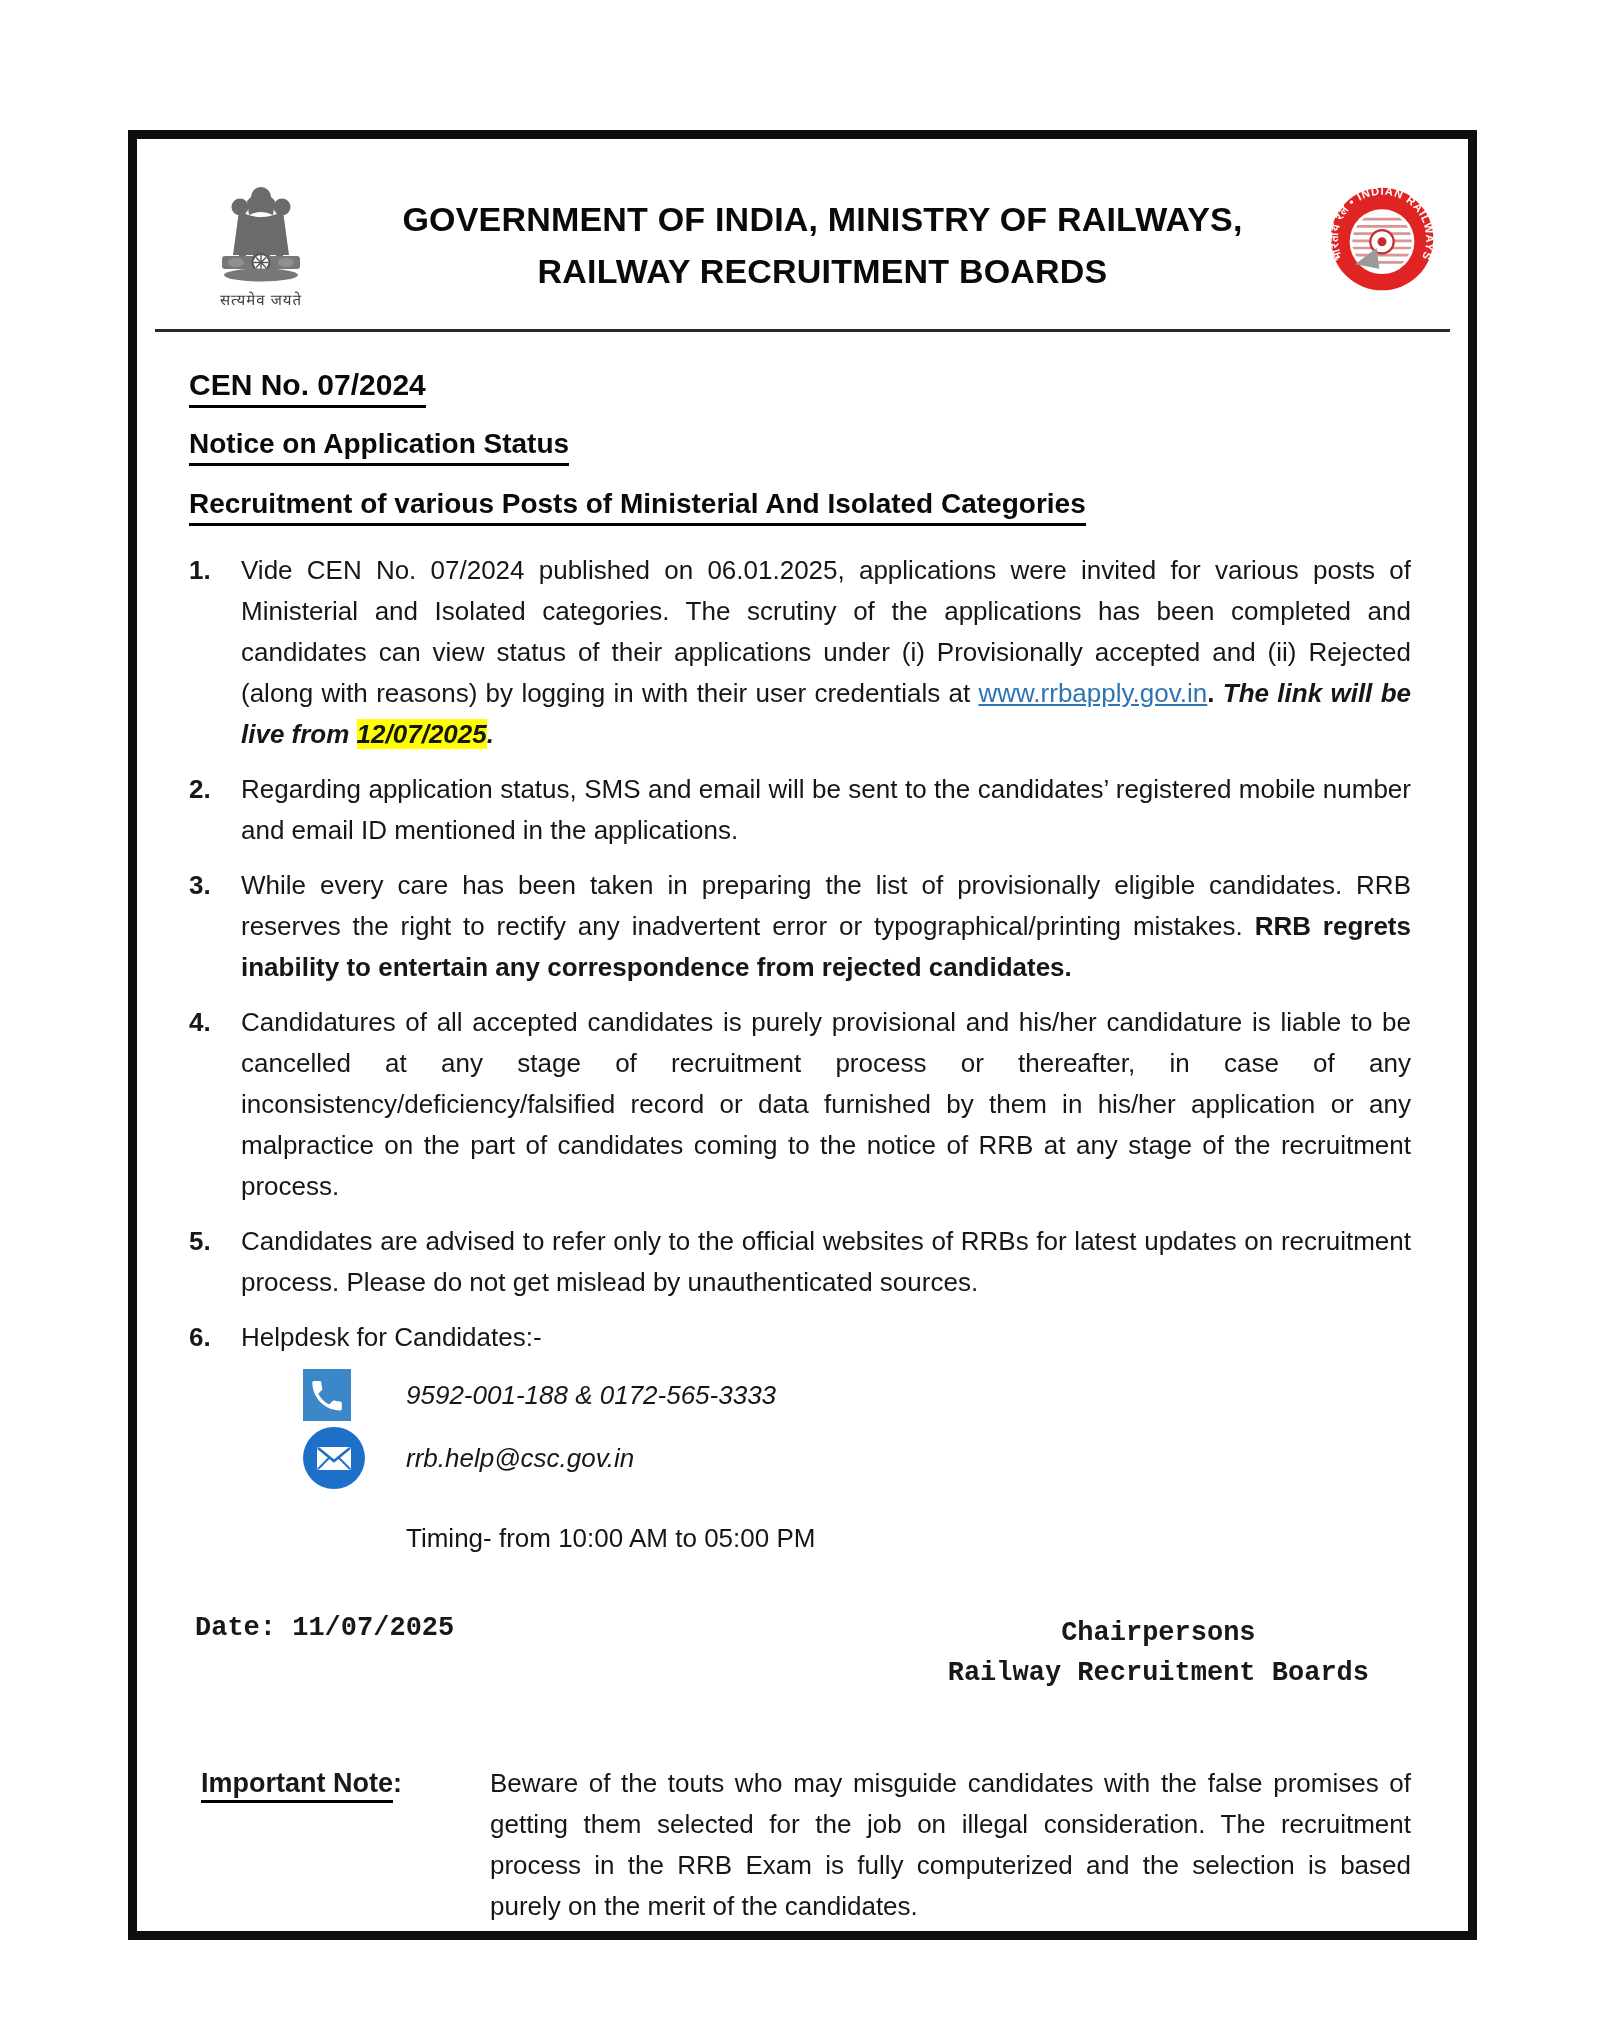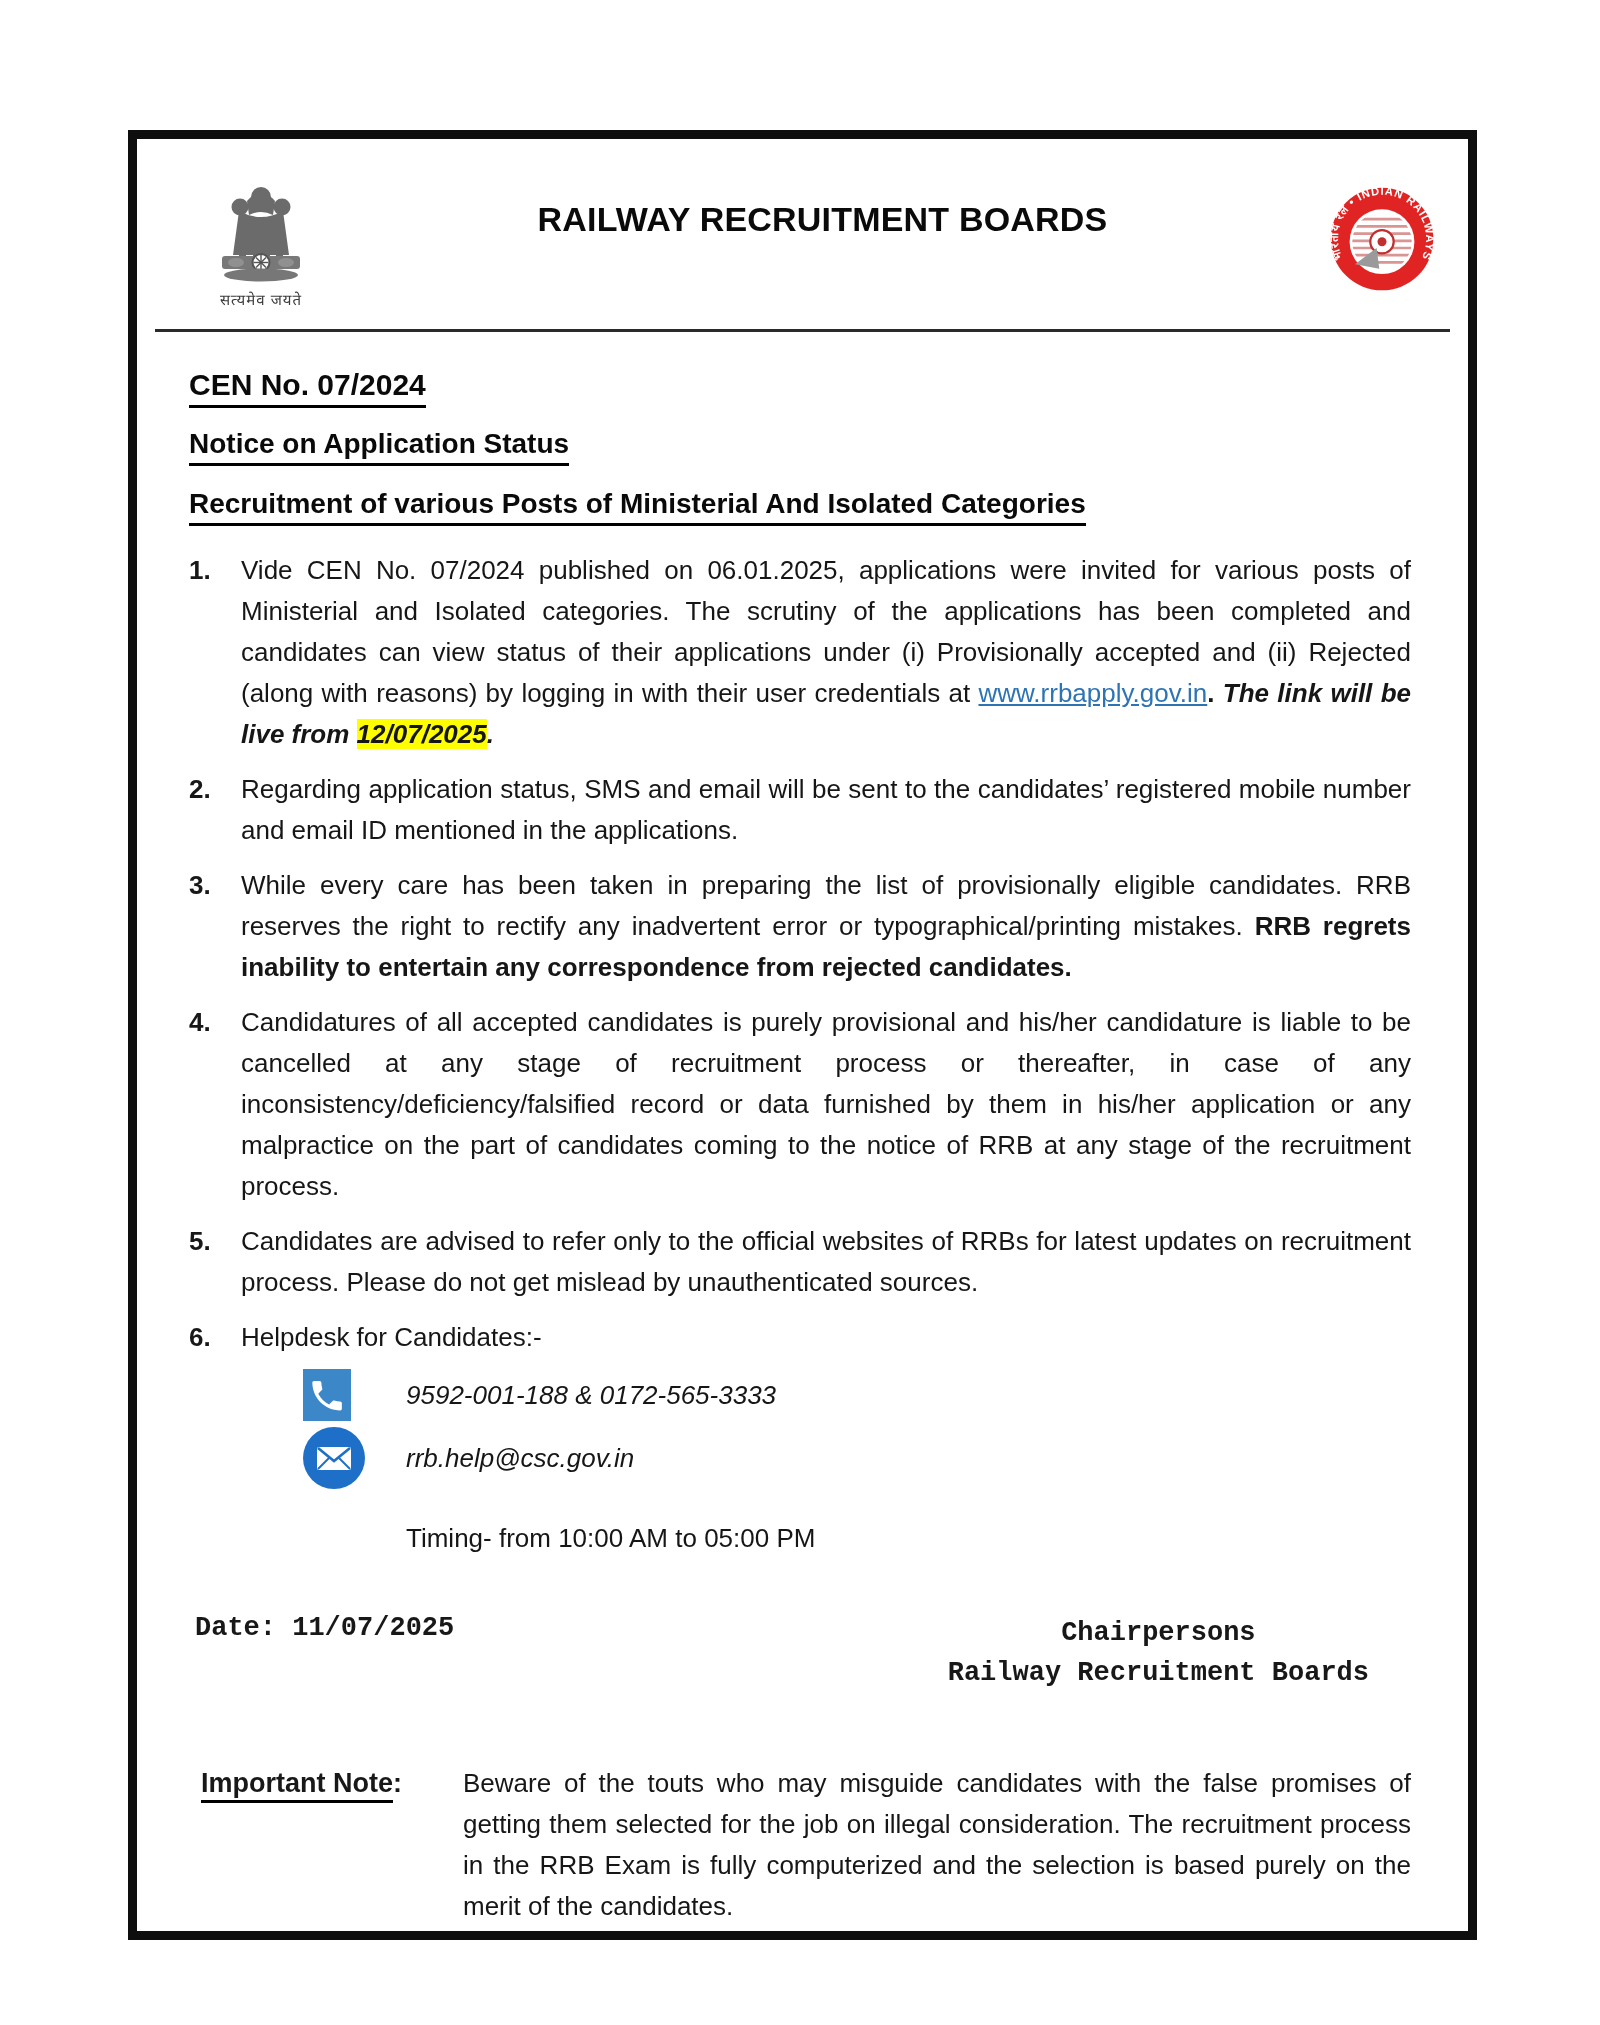--- a/index.html
+++ b/index.html
@@ -48,21 +48,21 @@
   .hd-icon{position:absolute;left:62px;top:1px;}
   .hd-text{padding-left:165px;font-size:26px;}
   .hd-row.phone .hd-text{line-height:54px;}
   .hd-row.email .hd-text{line-height:64px;}
   .hd-timing{margin-top:26px;padding-left:165px;font-size:26px;line-height:41px;}
   
   .footer-row{display:flex;justify-content:space-between;align-items:flex-start;margin-top:54px;font-family:Liberation Mono, monospace;}
   .date-label{font-weight:bold;font-size:27px;margin-left:6px;}
   .signature{text-align:center;margin-right:42px;font-weight:bold;font-size:27px;line-height:40px;}
   
-  .note{display:grid;grid-template-columns:262px 1fr;margin-top:70px;padding-left:12px;}
+  .note{display:grid;grid-template-columns:262px 1fr;margin-top:70px;padding-left:12px;gap:27px;}
   .note-label-cell{font-size:27px;font-weight:bold;white-space:nowrap;line-height:41px;}
   .note-label{border-bottom:3px solid #000;padding-bottom:2px;}
   .note-text{font-size:26px;line-height:41px;text-align:justify;color:#161616;}
 </style>
 </head>
 <body>
 
 <div class="doc-border">
 
   <header class="doc-header">
@@ -88,20 +88,21 @@
           <line x1="42.5" y1="79.5" x2="57.5" y2="79.5"></line>
           <line x1="45" y1="74.5" x2="55" y2="84.5"></line>
           <line x1="55" y1="74.5" x2="45" y2="84.5"></line>
         </g>
         <ellipse cx="50" cy="92" rx="37" ry="6.5" fill="#777777"></ellipse>
       </svg>
       <div class="emblem-caption">सत्यमेव जयते</div>
     </div>
 
     <div class="header-titles">
+      <div class="t1">GOVERNMENT OF INDIA, MINISTRY OF RAILWAYS,</div>
       <div class="t2">RAILWAY RECRUITMENT BOARDS</div>
     </div>
 
     <div class="rail-logo-block">
       <svg width="108" height="108" viewBox="0 0 120 120">
         <circle cx="60" cy="60" r="57" fill="#e02424"></circle>
         <circle cx="60" cy="63" r="36" fill="#ffffff"></circle>
         <clipPath id="wheelclip">
             <circle cx="60" cy="63" r="33"></circle>
           </clipPath>

